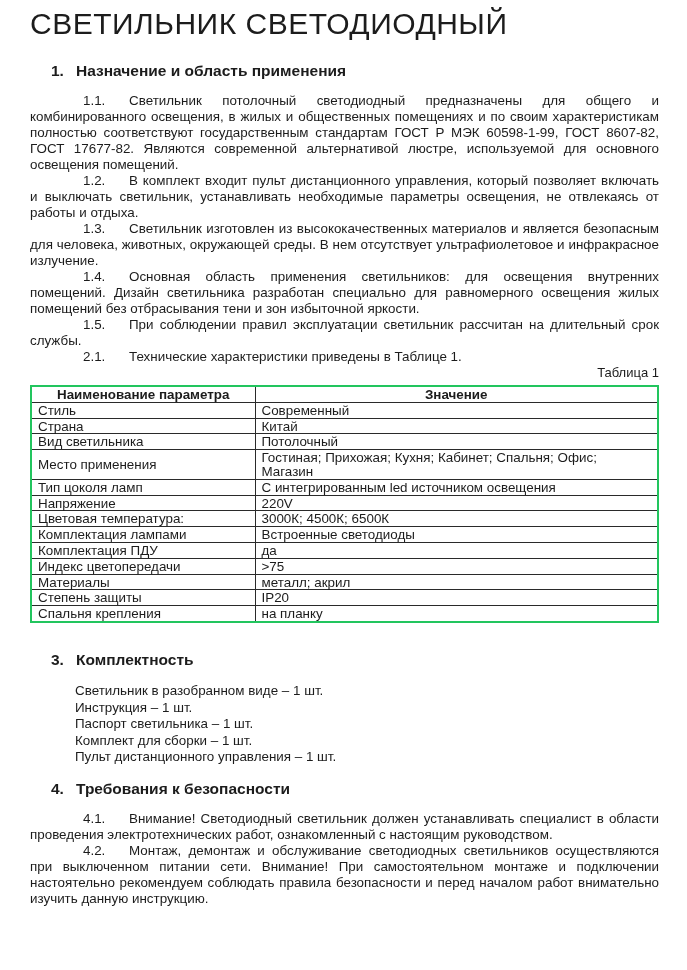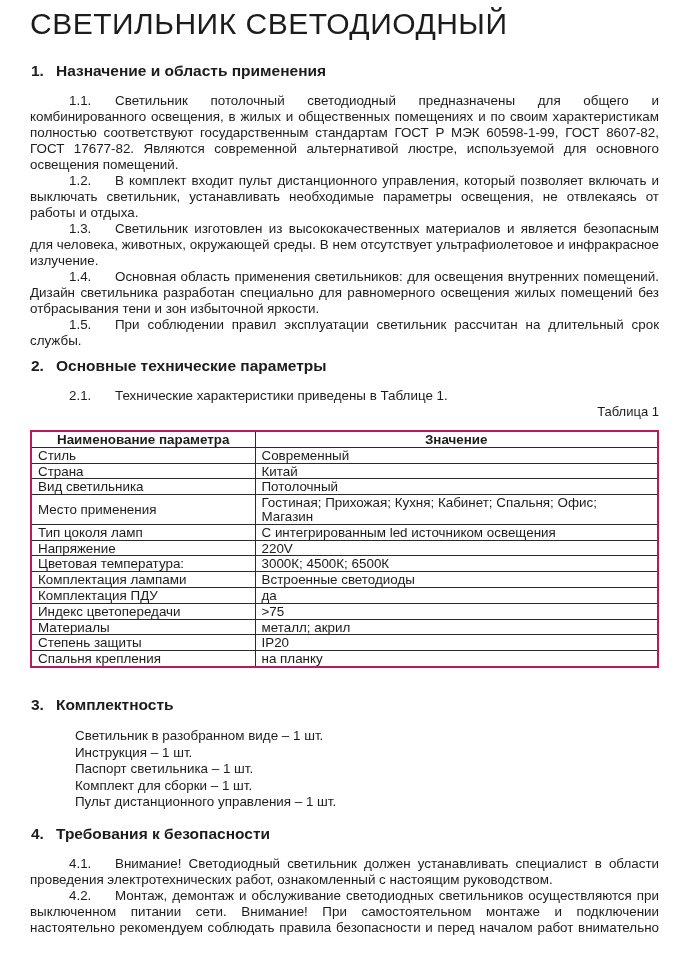--- a/index.html
+++ b/index.html
@@ -24,43 +24,43 @@
   .subtitle {
     font-size: 15px;
     line-height: 18px;
     font-weight: 700;
     margin: 0 0 17px 0;
   }
   .sec-heading {
     font-size: 15.5px;
     line-height: 18px;
     font-weight: 700;
-    margin: 0 0 13px 1px;
+    margin: 0 0 13px 21px;
   }
   .sec-heading .hnum { display: inline-block; min-width: 25px; }
   .para {
     font-size: 13.4px;
     line-height: 16px;
     text-align: justify;
     margin: 0;
   }
-  .pnum { display: inline-block; margin-left: 39px; min-width: 46px; }
+  .pnum { display: inline-block; margin-left: 53px; min-width: 46px; }
 
   .sec2-heading { margin-top: 8px; }
   .table-caption {
     font-size: 13px;
     line-height: 15px;
     text-align: right;
     margin-top: 0;
   }
   table.params-table {
     width: 100%;
     border-collapse: collapse;
-    border: 2px solid #be185d;
-    margin-top: 11px;
+    border: 2px solid #22c55e;
+    margin-top: 5px;
   }
   table.params-table th, table.params-table td {
     border: 1px solid #2a2a2a;
     font-size: 13.4px;
     line-height: 13.8px;
     padding: 1px 6px 0 6px;
     vertical-align: middle;
   }
   table.params-table th { font-weight: 700; text-align: center; }
   table.params-table td { text-align: left; }
@@ -81,21 +81,20 @@
   <div class="section">
     <div class="sec-heading"><span class="hnum">1.</span><span>Назначение и область применения</span></div>
     <p class="para"><span class="pnum">1.1.</span><span>Светильник потолочный светодиодный предназначены для общего и комбинированного освещения, в жилых и общественных помещениях и по своим характеристикам полностью соответствуют государственным стандартам ГОСТ Р МЭК 60598-1-99, ГОСТ 8607-82, ГОСТ 17677-82. Являются современной альтернативой люстре, используемой для основного освещения помещений.</span></p>
     <p class="para"><span class="pnum">1.2.</span><span>В комплект входит пульт дистанционного управления, который позволяет включать и выключать светильник, устанавливать необходимые параметры освещения, не отвлекаясь от работы и отдыха.</span></p>
     <p class="para"><span class="pnum">1.3.</span><span>Светильник изготовлен из высококачественных материалов и является безопасным для человека, животных, окружающей среды. В нем отсутствует ультрафиолетовое и инфракрасное излучение.</span></p>
     <p class="para"><span class="pnum">1.4.</span><span>Основная область применения светильников: для освещения внутренних помещений. Дизайн светильника разработан специально для равномерного освещения жилых помещений без отбрасывания тени и зон избыточной яркости.</span></p>
     <p class="para"><span class="pnum">1.5.</span><span>При соблюдении правил эксплуатации светильник рассчитан на длительный срок службы.</span></p>
   </div>
 
   <div class="section">
-    <div class="sec-heading sec2-heading"><span class="hnum">2.</span><span>Основные технические параметры</span></div>
     <p class="para"><span class="pnum">2.1.</span><span>Технические характеристики приведены в Таблице 1.</span></p>
 
     <div class="table-caption">Таблица 1</div>
     <table class="params-table">
       <colgroup>
           <col class="c-name">
           <col>
         </colgroup>
       <thead>
         <tr>

